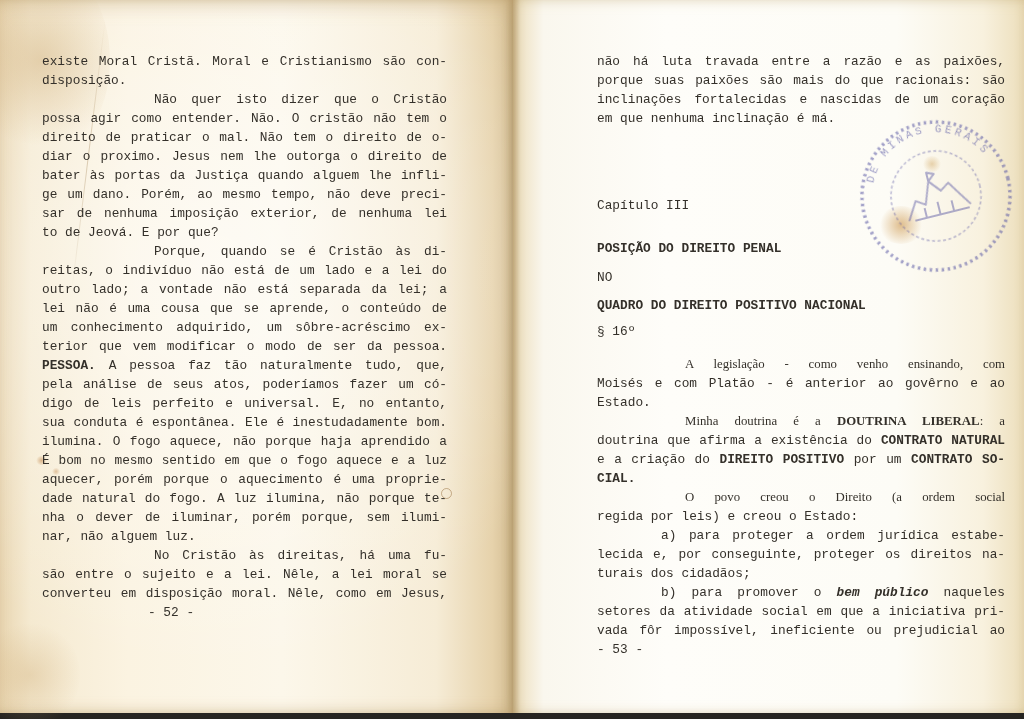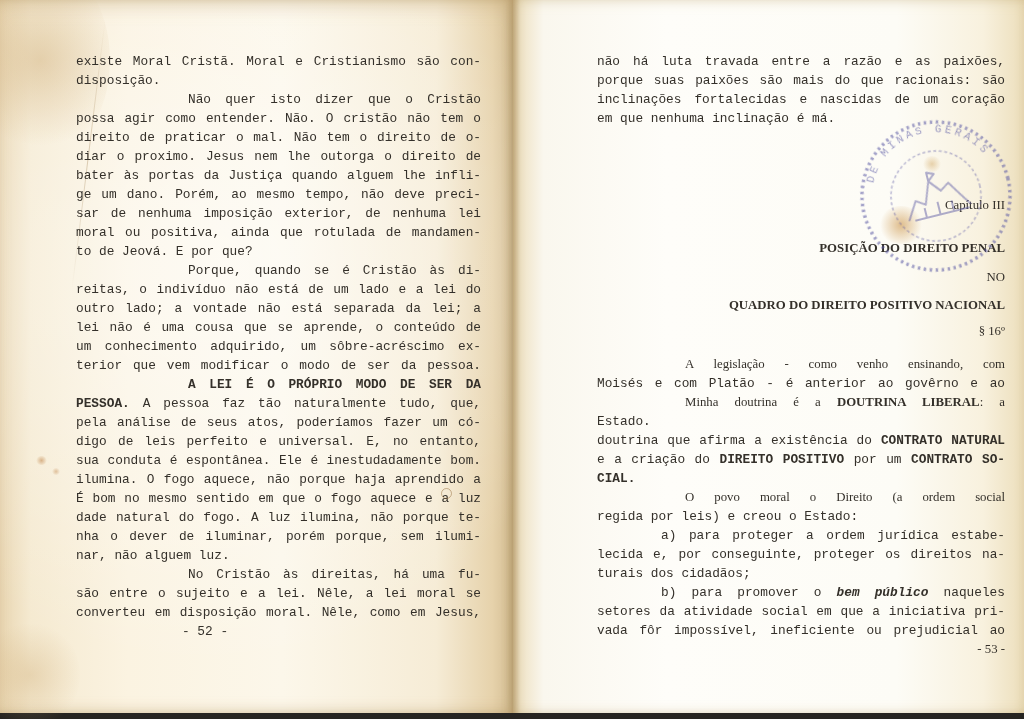--- a/index.html
+++ b/index.html
@@ -22,25 +22,25 @@
   #pageR{
     left:513px;width:511px;
     background:
       linear-gradient(to right,#d9c49a 0,#efe3c6 1.5%,#faf7ee 6%,#fefdf9 30%,#fdfcf6 75%,#f8f1de 92%,#efe3c4 98%,#e7d8b3 100%);
     box-shadow:
       inset 8px 0 10px -6px rgba(150,120,70,.5),
       inset 0 10px 14px -10px rgba(200,175,120,.4),
       inset 0 -8px 12px -8px rgba(190,165,110,.35);
   }
   .text{position:absolute;font-size:12.8px;line-height:19px;color:#34302a;}
-  #textL{left:42px;top:52px;width:405px;margin-left:34px;}
+  #textL{left:42px;top:52px;width:405px;}
   #textR{left:84px;top:52px;width:408px;}
   .ln{min-height:19px;}
   .j{text-align:justify;text-align-last:justify;text-justify:inter-word;}
-  .c{text-align:right;font-family:Liberation Serif, serif;}
+  .c{text-align:left;}
   .b{font-weight:bold;}
   .i{font-style:italic;font-weight:bold;}
   #textL .ind1{padding-left:112px;}
   #textR .ind1{padding-left:88px;font-family:Liberation Serif, serif;}
   .ind2{padding-left:64px;}
   #textL .pn{padding-left:106px;}
   .gap{width:100%;}
   
   #stamp{
     position:absolute;left:852px;top:112px;width:168px;height:168px;
@@ -79,35 +79,34 @@
   <div class="text" id="textL">
       <div class="ln j">existe Moral Cristã. Moral e Cristianismo são con-</div>
       <div class="ln">disposição.</div>
       <div class="ln j ind1">Não quer isto dizer que o Cristão</div>
       <div class="ln j">possa agir como entender. Não. O cristão não tem o</div>
       <div class="ln j">direito de praticar o mal. Não tem o direito de o-</div>
       <div class="ln j">diar o proximo. Jesus nem lhe outorga o direito de</div>
       <div class="ln j">bater às portas da Justiça quando alguem lhe infli-</div>
       <div class="ln j">ge um dano. Porém, ao mesmo tempo, não deve preci-</div>
       <div class="ln j">sar de nenhuma imposição exterior, de nenhuma lei</div>
-      <div class="ln j">moral ou positiva, ainda que rotulada de mandamen-</div>
       <div class="ln">to de Jeová. E por que?</div>
       <div class="ln j ind1">Porque, quando se é Cristão às di-</div>
       <div class="ln j">reitas, o indivíduo não está de um lado e a lei do</div>
       <div class="ln j">outro lado; a vontade não está separada da lei; a</div>
       <div class="ln j">lei não é uma cousa que se aprende, o conteúdo de</div>
       <div class="ln j">um conhecimento adquirido, um sôbre-acréscimo ex-</div>
       <div class="ln j">terior que vem modificar o modo de ser da pessoa.</div>
-      <div class="ln j b ind1">A LEI É O PRÓPRIO MODO DE SER DA</div>
       <div class="ln j"><span class="b ">PESSOA.</span><span class=""> A pessoa faz tão naturalmente tudo, que,</span></div>
       <div class="ln j">pela análise de seus atos, poderíamos fazer um có-</div>
       <div class="ln j">digo de leis perfeito e universal. E, no entanto,</div>
       <div class="ln j">sua conduta é espontânea. Ele é inestudadamente bom.</div>
       <div class="ln j">ilumina. O fogo aquece, não porque haja aprendido a</div>
       <div class="ln j">É bom no mesmo sentido em que o fogo aquece e a luz</div>
+      <div class="ln j">aquecer, porém porque o aquecimento é uma proprie-</div>
       <div class="ln j">dade natural do fogo. A luz ilumina, não porque te-</div>
       <div class="ln j">nha o dever de iluminar, porém porque, sem ilumi-</div>
       <div class="ln">nar, não alguem luz.</div>
       <div class="ln j ind1">No Cristão às direitas, há uma fu-</div>
       <div class="ln j">são entre o sujeito e a lei. Nêle, a lei moral se</div>
       <div class="ln j">converteu em disposição moral. Nêle, como em Jesus,</div>
       <div class="ln pn">- 52 -</div>
     </div>
   <div id="ring-artifact"></div>
 </div>
@@ -124,26 +123,26 @@
       <div class="ln c b">POSIÇÃO DO DIREITO PENAL</div>
       <div class="gap" style="height: 10px;"></div>
       <div class="ln c">NO</div>
       <div class="gap" style="height: 9px;"></div>
       <div class="ln c b">QUADRO DO DIREITO POSITIVO NACIONAL</div>
       <div class="gap" style="height: 7px;"></div>
       <div class="ln c">§ 16º</div>
       <div class="gap" style="height: 14px;"></div>
       <div class="ln j ind1">A legislação - como venho ensinando, com</div>
       <div class="ln j">Moisés e com Platão - é anterior ao govêrno e ao</div>
+      <div class="ln">Estado.</div>
       <div class="ln j ind1"><span class="">Minha doutrina é a </span><span class="b ">DOUTRINA LIBERAL</span><span class="">: a</span></div>
-      <div class="ln">Estado.</div>
       <div class="ln j"><span class="">doutrina que afirma a existência do </span><span class="b ">CONTRATO NATURAL</span></div>
       <div class="ln j"><span class="">e a criação do </span><span class="b ">DIREITO POSITIVO</span><span class=""> por um </span><span class="b ">CONTRATO SO-</span></div>
       <div class="ln"><span class="b ">CIAL.</span></div>
-      <div class="ln j ind1">O povo moral o Direito (a ordem social</div>
+      <div class="ln j ind1">O povo creou o Direito (a ordem social</div>
       <div class="ln">regida por leis) e creou o Estado:</div>
       <div class="ln j ind2">a) para proteger a ordem jurídica estabe-</div>
       <div class="ln j">lecida e, por conseguinte, proteger os direitos na-</div>
       <div class="ln">turais dos cidadãos;</div>
       <div class="ln j ind2"><span class="">b) para promover o </span><span class="i">bem público</span><span class=""> naqueles</span></div>
       <div class="ln j">setores da atividade social em que a iniciativa pri-</div>
       <div class="ln j">vada fôr impossível, ineficiente ou prejudicial ao</div>
       <div class="ln c">- 53 -</div>
     </div>
 </div>

